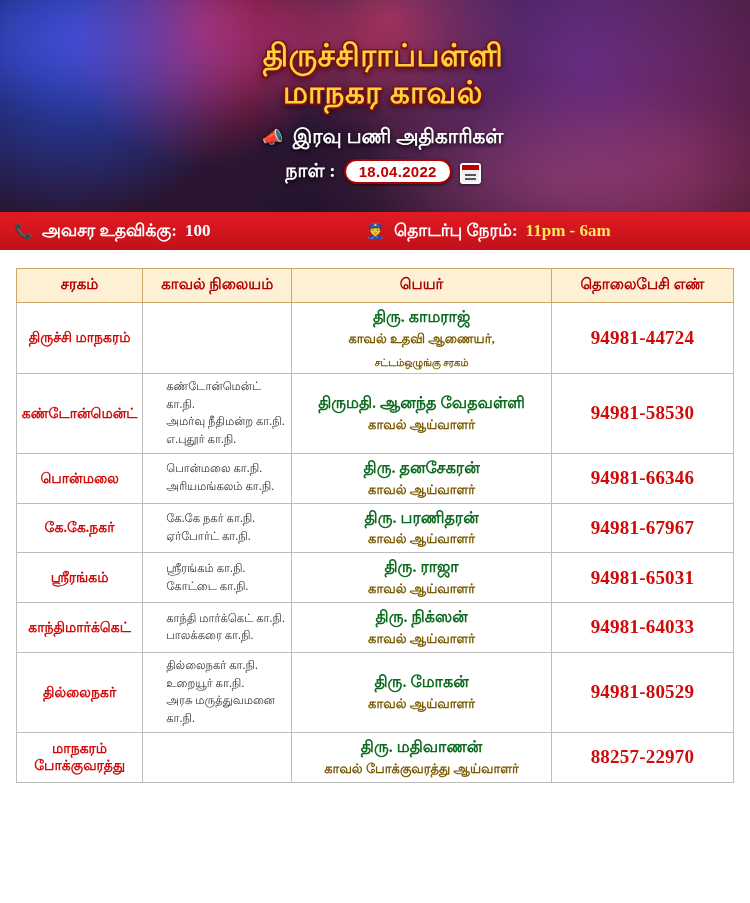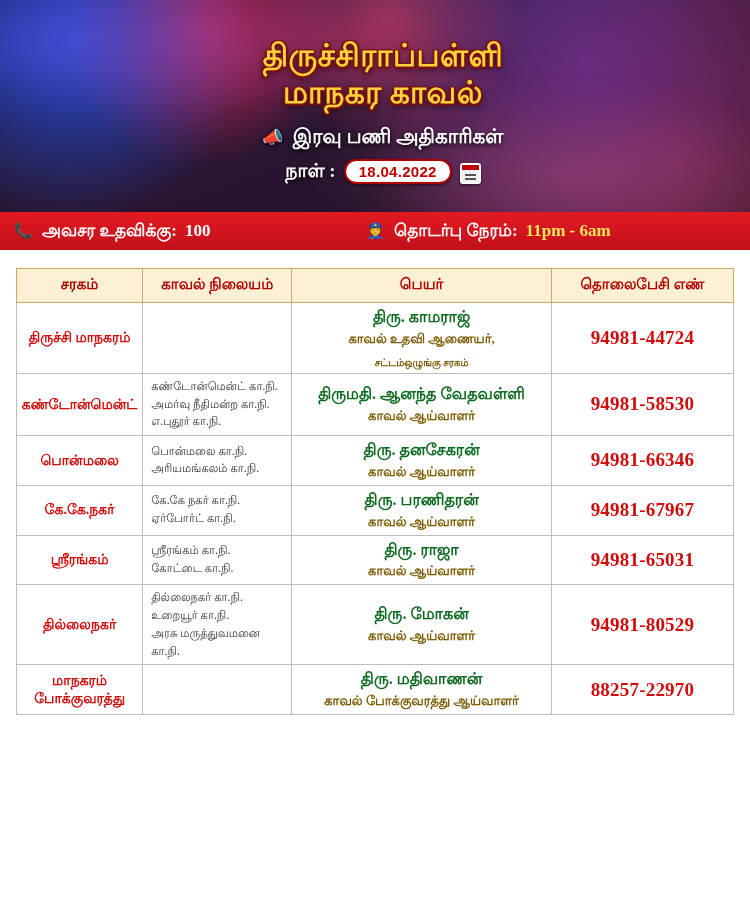--- a/index.html
+++ b/index.html
@@ -247,21 +247,21 @@
     line-height: 1.25;
   }
   td.stations {
     font-family: "Liberation Serif", serif;
     font-size: 11.5px;
     color: #2f2f2f;
     line-height: 1.55;
     text-align: left;
     padding-left: 8px;
   }
-  td.stations .st { display: block; }
+  td.stations .st { display: block; margin-left: 15px; }
   td.name {
     font-family: "Liberation Serif", serif;
     line-height: 1.3;
   }
   td.name .person {
     display: block;
     color: #0b6a1e;
     font-size: 16px;
     font-weight: bold;
   }
@@ -396,20 +396,32 @@
               <span class="st">ஸ்ரீரங்கம் கா.நி.</span>
               <span class="st">கோட்டை கா.நி.</span>
             </td>
             <td class="name">
               <span class="person">திரு. ராஜா</span>
               <span class="rank">காவல் ஆய்வாளர்</span>
             </td>
             <td class="phone">94981-65031</td>
           </tr>
           <tr>
+            <td class="zone">காந்திமார்க்கெட்</td>
+            <td class="stations">
+              <span class="st">காந்தி மார்க்கெட் கா.நி.</span>
+              <span class="st">பாலக்கரை கா.நி.</span>
+            </td>
+            <td class="name">
+              <span class="person">திரு. நிக்ஸன்</span>
+              <span class="rank">காவல் ஆய்வாளர்</span>
+            </td>
+            <td class="phone">94981-64033</td>
+          </tr>
+          <tr>
             <td class="zone">தில்லைநகர்</td>
             <td class="stations">
               <span class="st">தில்லைநகர் கா.நி.</span>
               <span class="st">உறையூர் கா.நி.</span>
               <span class="st">அரசு மருத்துவமனை கா.நி.</span>
             </td>
             <td class="name">
               <span class="person">திரு. மோகன்</span>
               <span class="rank">காவல் ஆய்வாளர்</span>
             </td>

